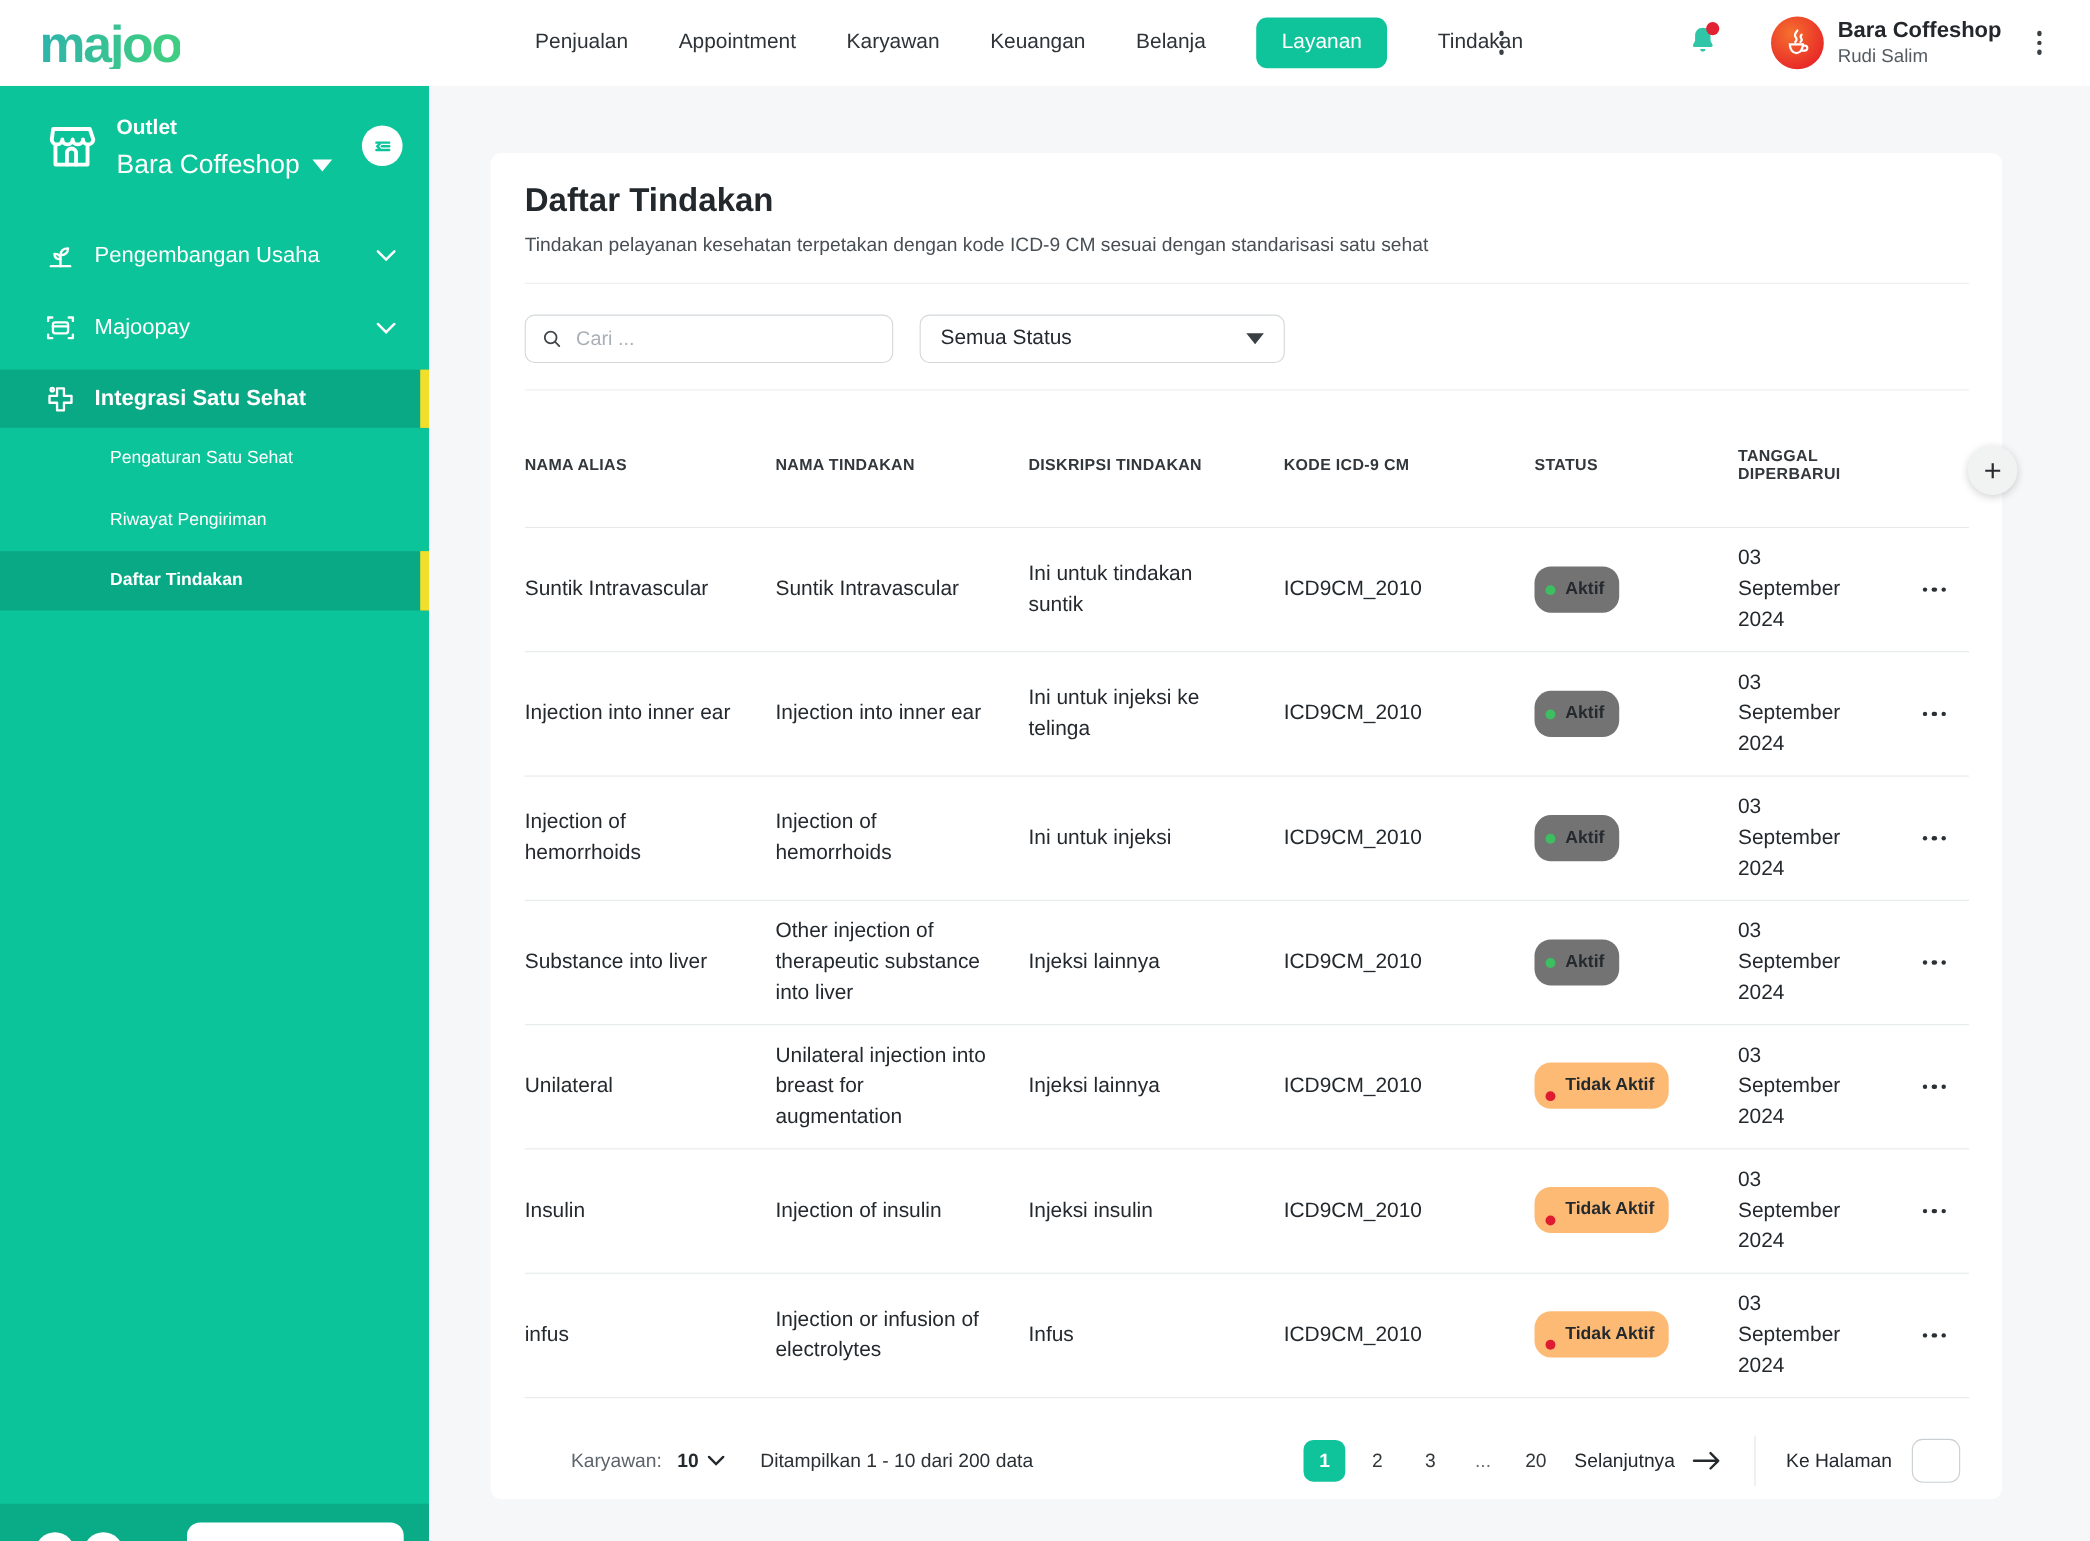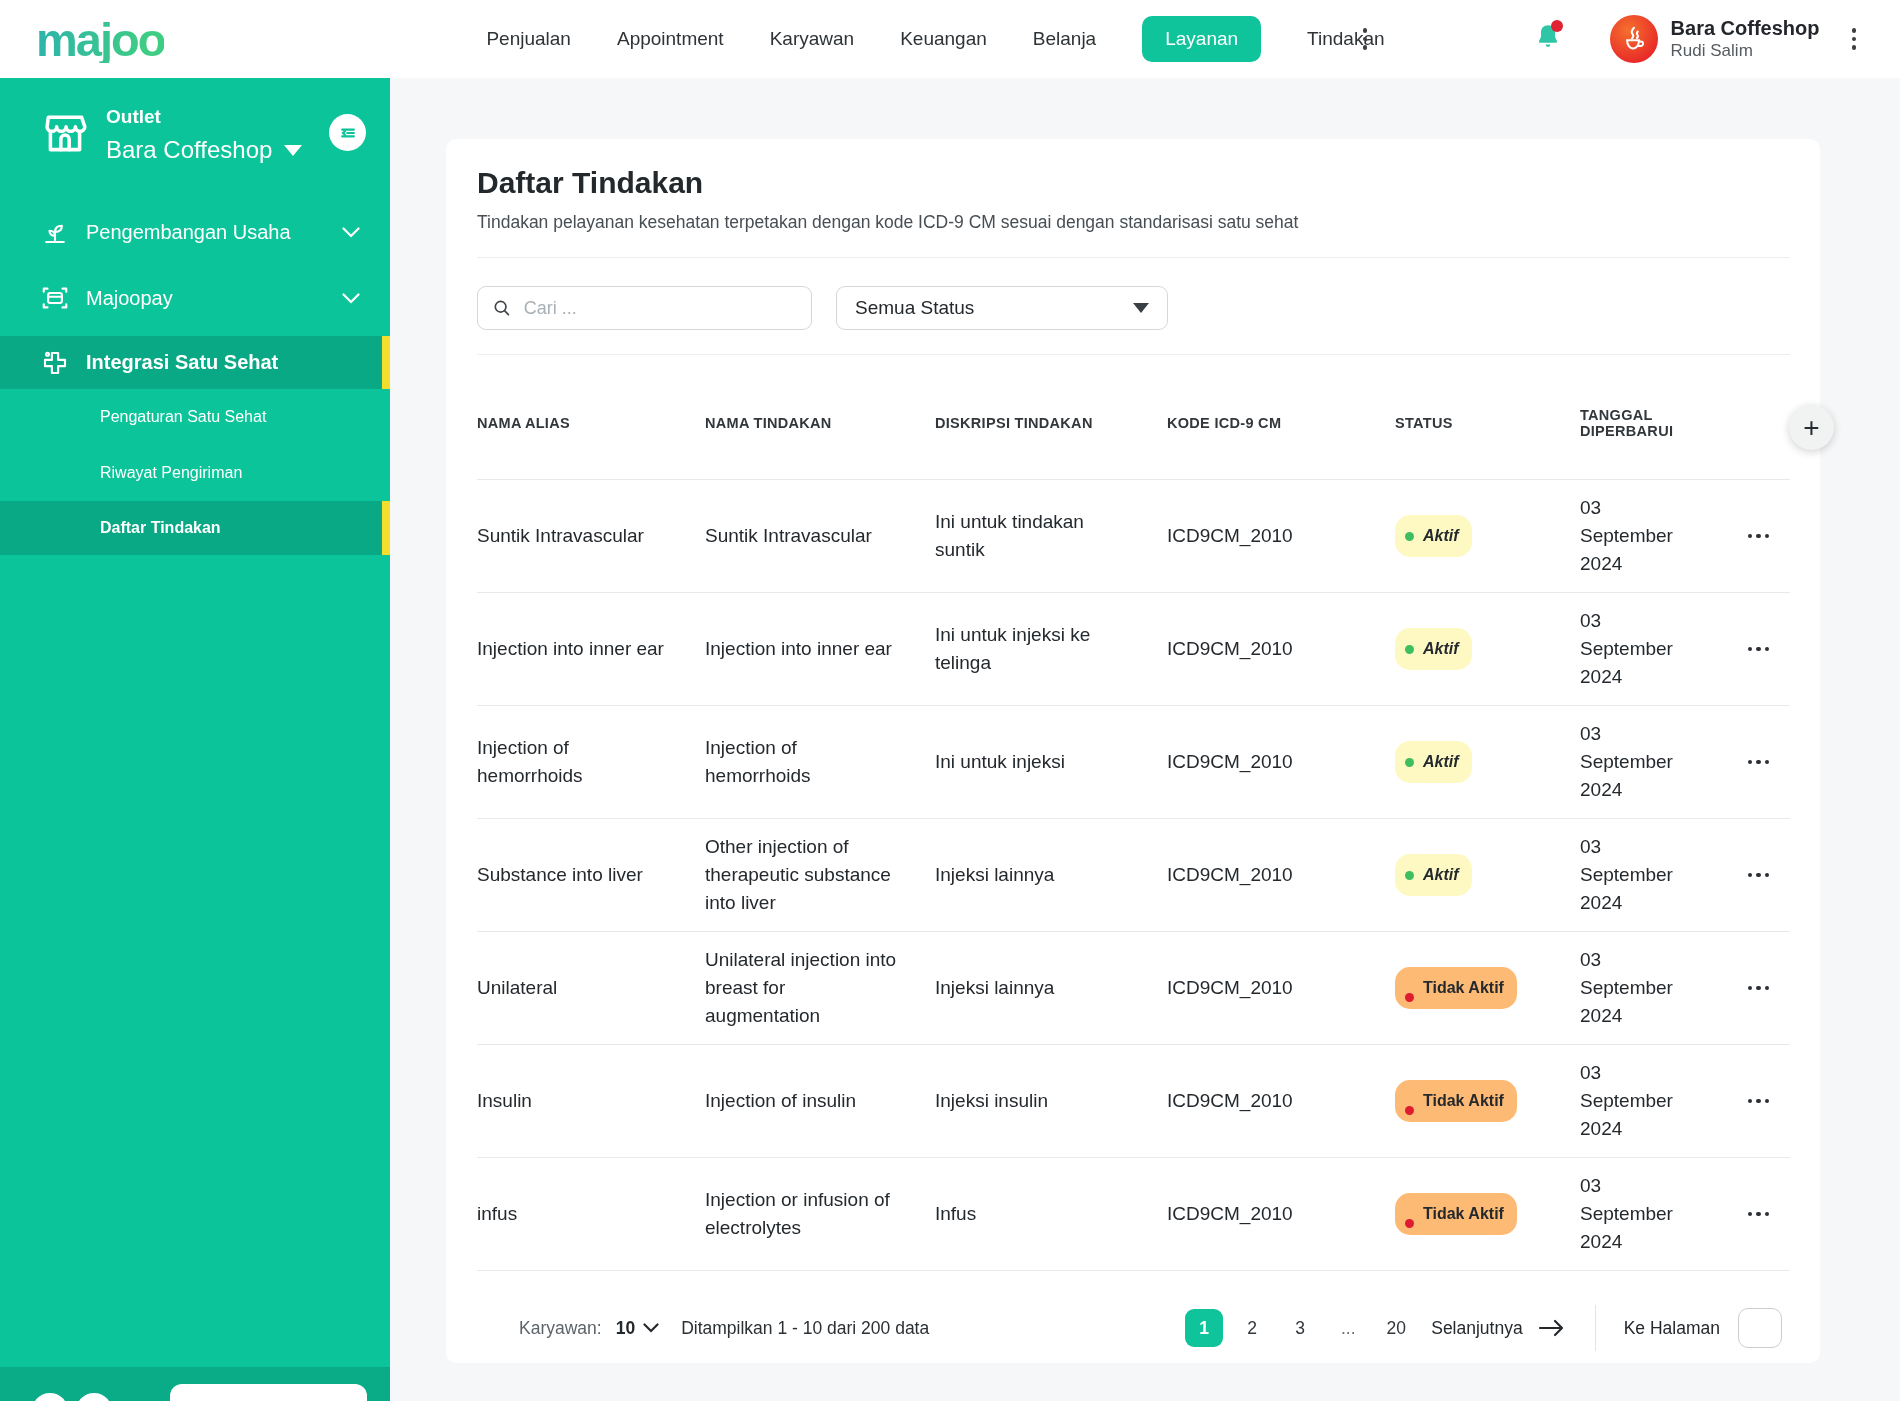--- a/index.html
+++ b/index.html
@@ -112,39 +112,39 @@
   .thead { padding:52px 0 40px 0; border-bottom:1px solid #E7EAEA; }
   .th { font-size:14.5px; font-weight:bold; color:#32373C; letter-spacing:.3px; }
   .trow { min-height:111px; border-bottom:1px solid #E7EAEA; padding:14px 0; }
   .td { font-size:19px; color:#24292E; line-height:28px; padding-right:38px; }
   .td.desc { padding-right:50px; }
   .badge {
     display:inline-flex; align-items:center; gap:9px; padding:7px 13px 7px 10px;
     border-radius:15px; font-size:16px; font-weight:bold; color:#24292E; white-space:nowrap;
   }
   .badge .dot { width:9px; height:9px; border-radius:50%; }
-  .badge.active { background:#fef9c3;font-style:italic; }
+  .badge.active { background:#737373; }
   .badge.active .dot { background:#3DBE61; }
   .badge.inactive { background:#fdba74;align-items:flex-end; }
   .badge.inactive .dot { background:#DE1B31; }
   .row-menu { display:flex; gap:4px; justify-content:center; cursor:pointer; padding:6px; }
   .row-menu i { width:4.5px; height:4.5px; border-radius:50%; background:#2B3034; }
 
   .add-col-btn {
     position:absolute; top:266px; right:-14px; width:45px; height:45px; border-radius:50%;
     background:#F1F2F2; box-shadow:0 2px 8px rgba(0,0,0,0.18);
     display:flex; align-items:center; justify-content:center;
     font-size:28px; color:#272C30; cursor:pointer; line-height:1; font-weight:normal;
   }
 
   
   .pagination { display:flex; align-items:center; padding:34px 8px 0 42px; font-size:17.5px; }
   .pg-label { color:#5D646A; }
   .pg-count { font-weight:bold; color:#24292E; margin-left:14px; margin-right:8px; }
-  .pg-info { margin-left:22px; color:#2B3034;text-align:right; }
+  .pg-info { margin-left:32px; color:#2B3034;text-align:right; }
   .pages { display:flex; align-items:center; gap:10px; margin-left:auto; }
   .page-btn {
     min-width:38px; height:38px; display:flex; align-items:center; justify-content:center;
     font-size:17.5px; color:#32373B; cursor:pointer; border-radius:9px; padding:0 6px;
   }
   .page-btn.active { background:#0FC39B; color:#fff; font-weight:bold; }
   .page-btn.dots { cursor:default; color:#6A7075; }
   .next-label { margin-left:16px; color:#24292E; cursor:pointer; }
   .next-arrow { margin-left:14px; cursor:pointer; display:flex; }
   .v-div { width:1px; height:46px; background:#E2E5E6; margin:0 28px; }

